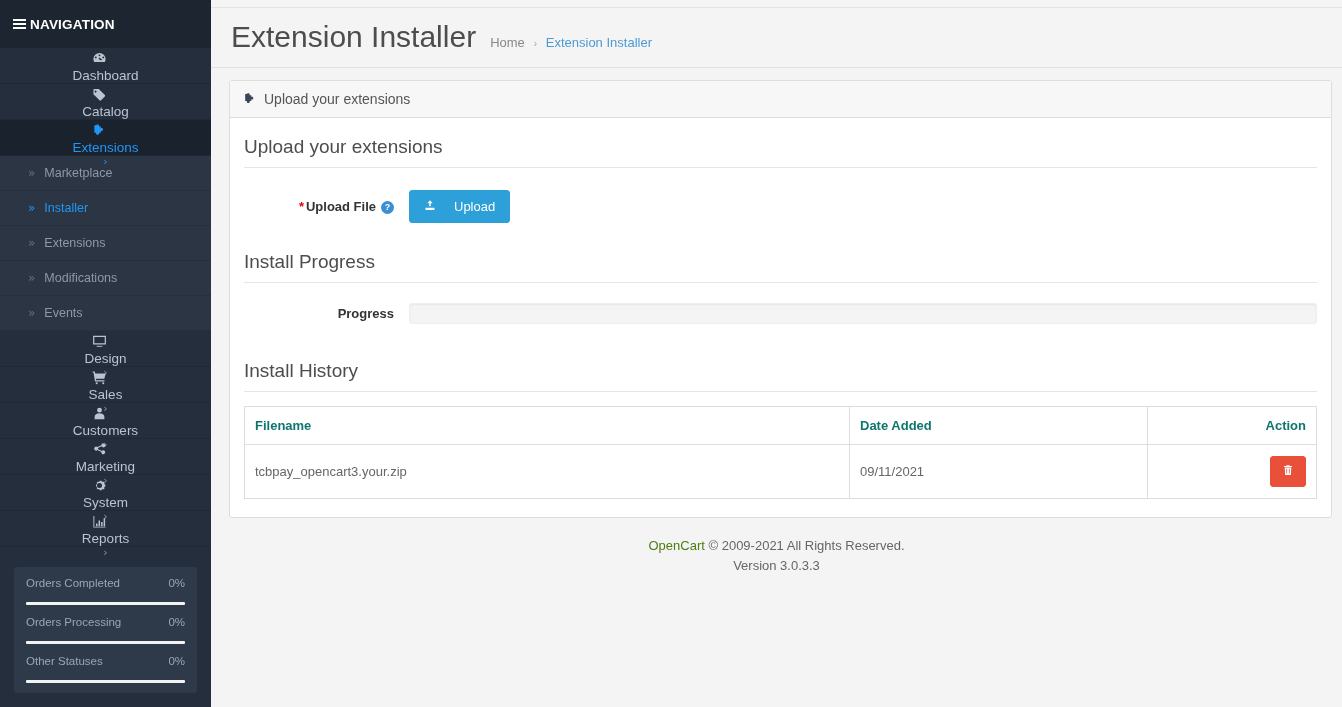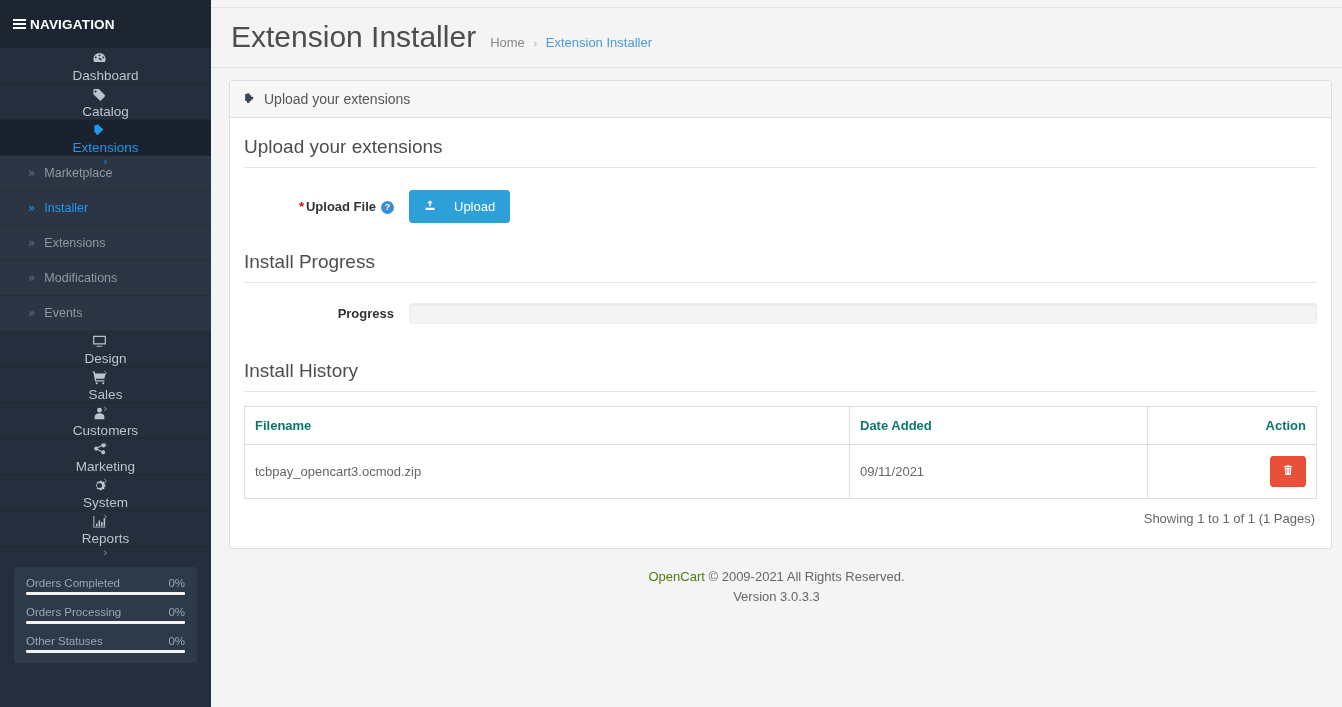--- a/index.html
+++ b/index.html
@@ -62,21 +62,21 @@
   .sub-item.current .chev { color: #2196f3; }
 
   .stats-box {
     margin: 20px 14px 0 14px;
     background: #2e3a49; border-radius: 3px;
     padding: 10px 12px 8px 12px;
   }
   .stat-row {
     display: flex; justify-content: space-between;
     color: #9aa6b2; font-size: 11.5px;
-    padding-bottom: 3px;
+    padding-bottom: 13px;
   }
   .stat-bar {
     height: 3px; background: #f3f3f3;
     margin-bottom: 11px; border-radius: 1px;
   }
   .stat-bar:last-child { margin-bottom: 2px; }
 
   
   #main { flex: 1 1 auto; height: 707px; background: #f4f4f4; overflow: hidden; }
 
@@ -370,36 +370,35 @@
       <table class="hist">
         <thead>
           <tr>
             <th class="col-file">Filename</th>
             <th class="col-date">Date Added</th>
             <th class="col-act">Action</th>
           </tr>
         </thead>
         <tbody>
           <tr>
-            <td class="col-file">tcbpay_opencart3.ocmod.zip</td>
+            <td class="col-file">tcbpay_opencart3.your.zip</td>
             <td class="col-date">09/11/2021</td>
             <td class="col-act">
               <button class="btn-del">
                 <span>
                   <svg width="12" height="12" viewBox="0 0 16 16">
                       <path fill="currentColor" d="M6.2 1.5h3.6l.5 1h2.9v1.4H2.8V2.5h2.9zM3.6 4.8h8.8l-.6 9.2a.8.8 0 0 1-.8.7H5a.8.8 0 0 1-.8-.7zm2.2 1.6v6.3h1V6.4zm3.4 0v6.3h1V6.4z"></path>
                     </svg>
                 </span>
               </button>
             </td>
           </tr>
         </tbody>
       </table>
 
-      <div class="pager">Showing 1 to 1 of 1 (1 Pages)</div>
     </div>
   </div>
 
   <div class="footer">
     <div>
       <a href="#">OpenCart</a>
       <span>© 2009-2021 All Rights Reserved.</span>
     </div>
     <div>Version 3.0.3.3</div>
   </div>

